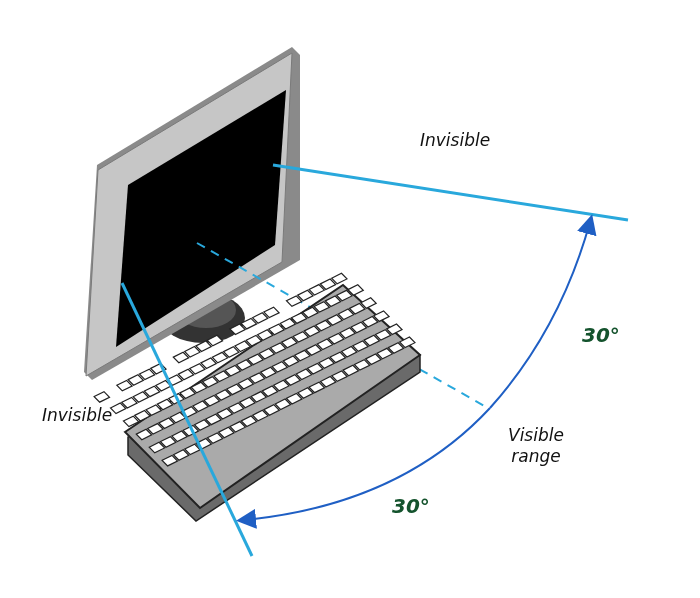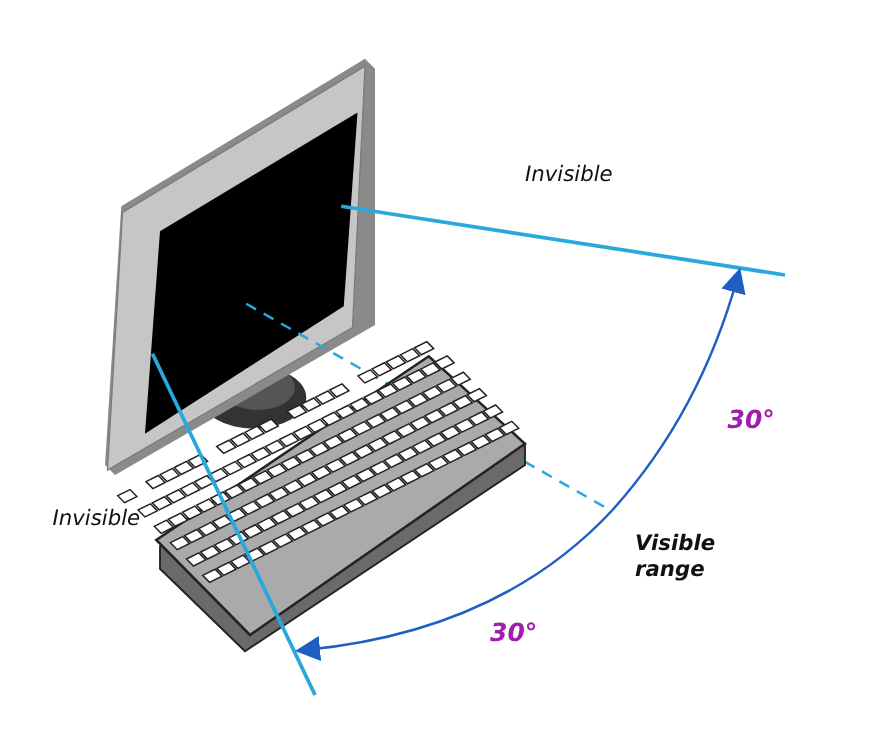--- a/index.html
+++ b/index.html
@@ -1,20 +1,20 @@
 <!DOCTYPE html>
 <html><head>
 <meta charset="utf-8">
 <style>
   html, body { margin:0; padding:0; background:#ffffff; }
   #stage { position:relative; width:700px; height:598px; overflow:hidden; background:#fff; }
   svg { position:absolute; left:0; top:0; }
   .label { position:absolute; font-family:"DejaVu Sans", sans-serif; color:#111; font-style:italic; font-size:17px; white-space:nowrap;text-align:right; }
-  .angle { position:absolute; font-family:"DejaVu Sans", sans-serif; color:#a21caf; font-style:italic; font-weight:bold; font-size:20px; }
-  .vis { text-align:left; line-height:21px;font-weight:bold; }
+  .angle { position:absolute; font-family:"DejaVu Sans", sans-serif; color:#14532d; font-style:italic; font-weight:bold; font-size:20px; }
+  .vis { text-align:center; line-height:21px; }
 </style>
 </head>
 <body>
 
 <div id="stage">
   <svg width="700" height="598" viewBox="0 0 700 598">
     <defs>
       <marker id="arrowhead" markerWidth="10" markerHeight="10" refX="6" refY="5" orient="auto">
         <path d="M0,0 L10,5 L0,10 z" fill="#1f5fc4"></path>
       </marker>

